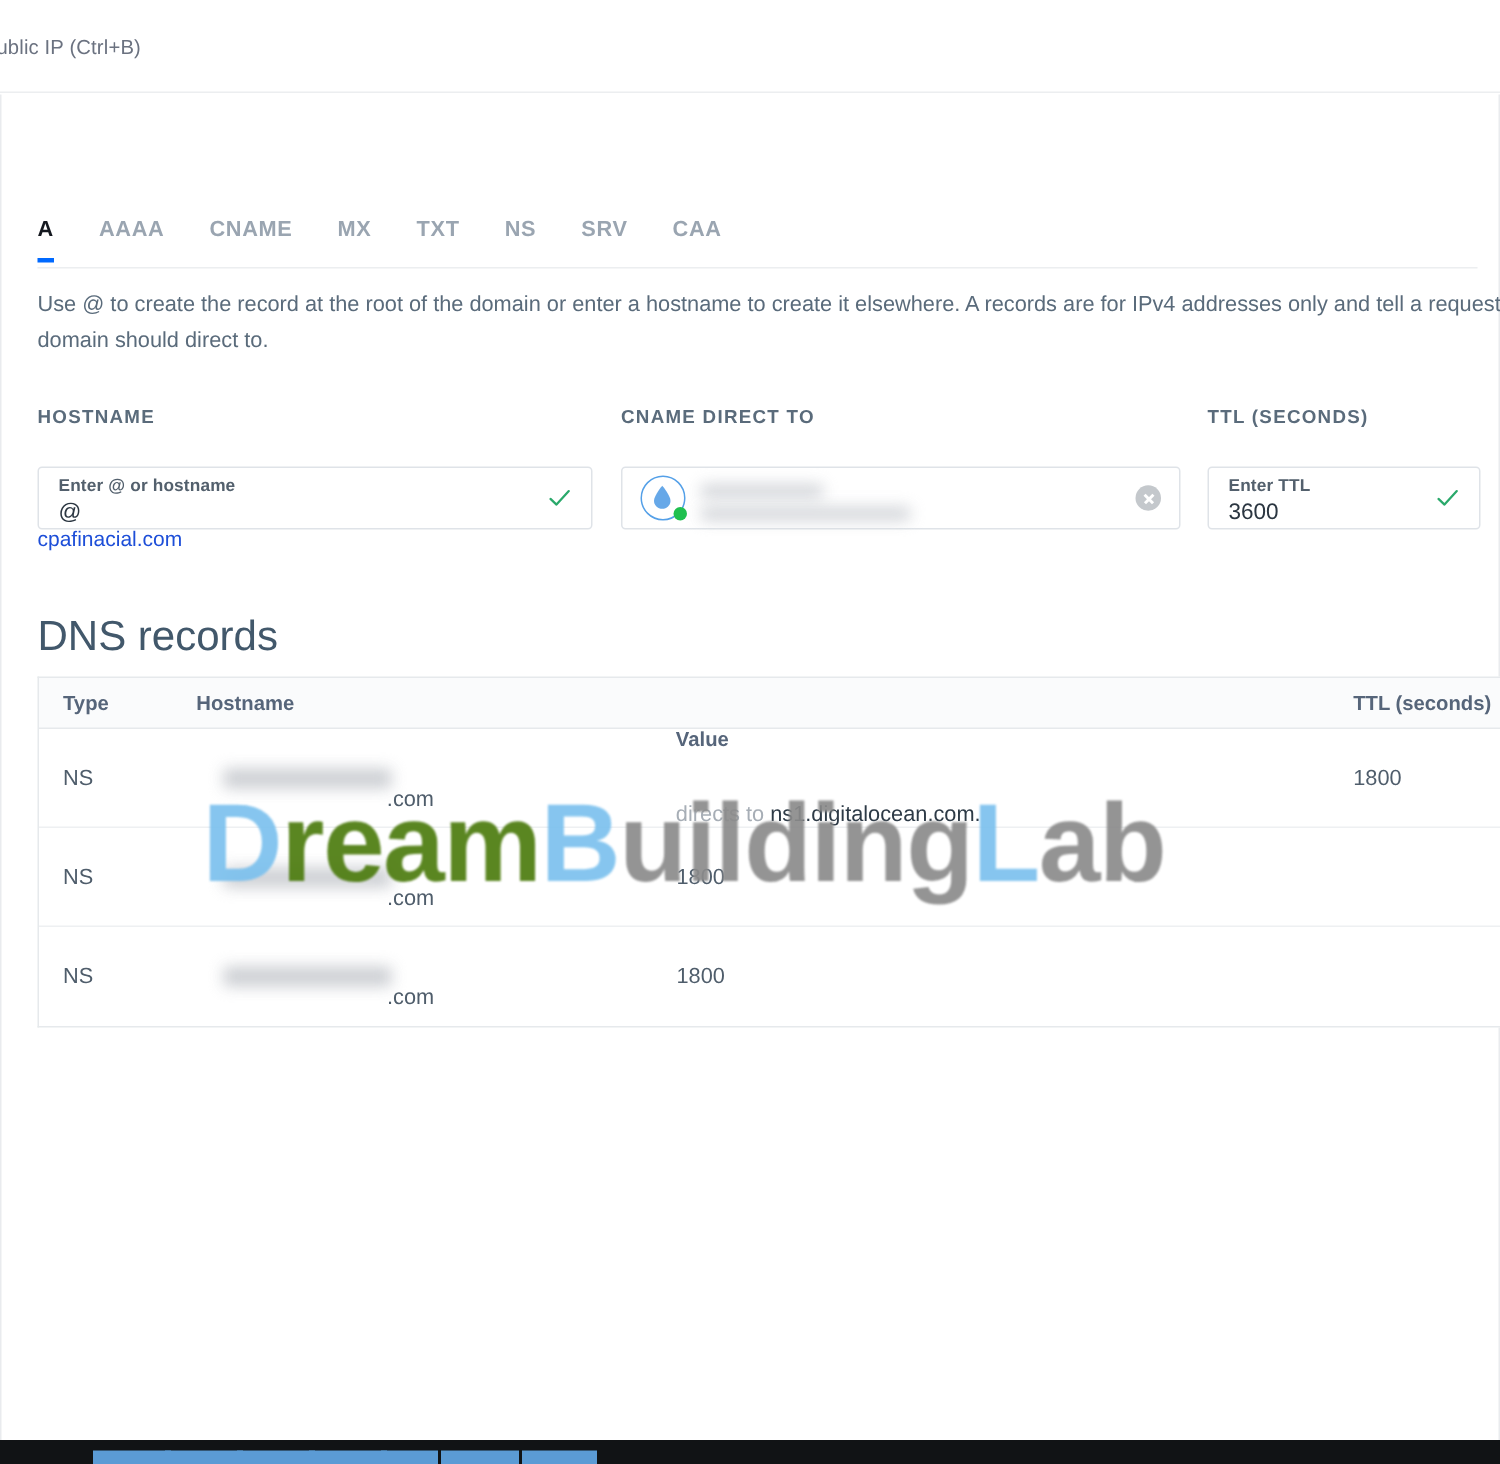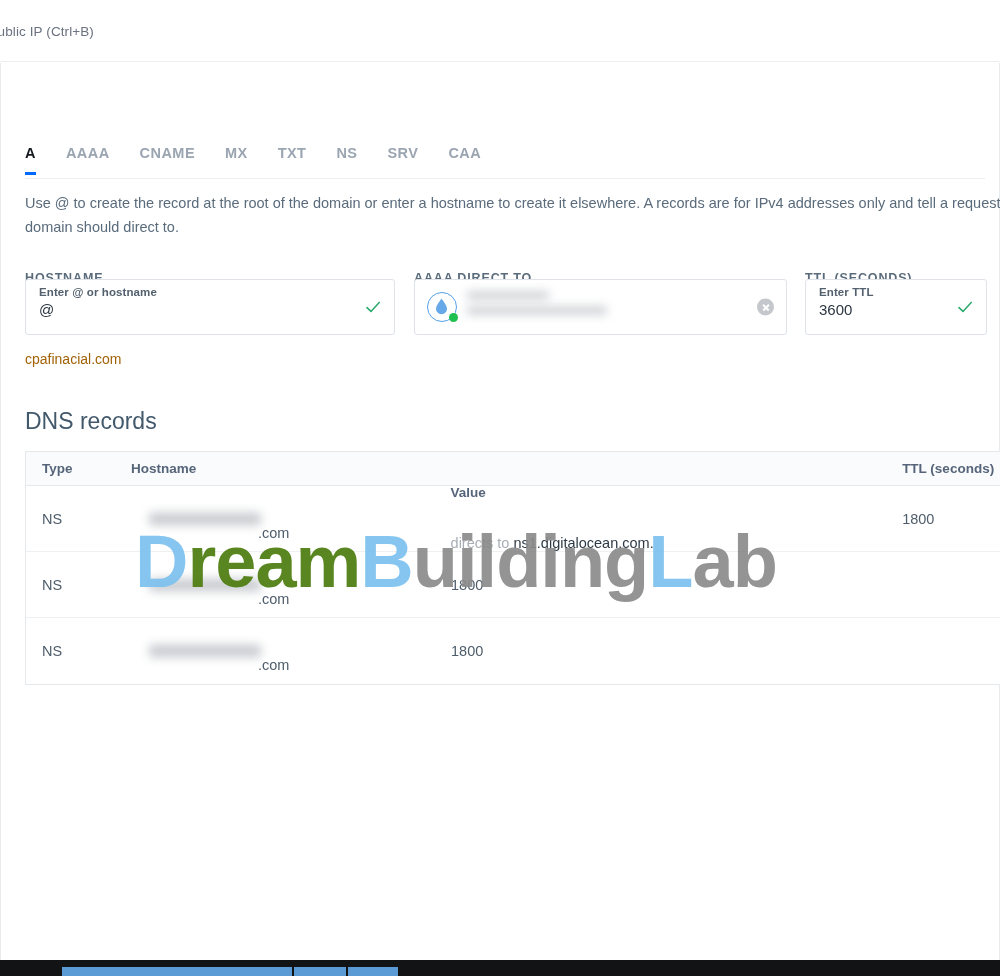--- a/index.html
+++ b/index.html
@@ -106,22 +106,22 @@
   .field-label {
     position: absolute;
     top: 0;
     font-size: 12.5px;
     font-weight: 700;
     color: #5a6b7b;
     letter-spacing: .85px;
   }
   .field-box {
     position: absolute;
-    top: 8px;
-    height: 56px;
+    top: 40px;
+    height: 42px;
     background: #ffffff;
     border: 1px solid #dfe3e8;
     border-radius: 3px;
   }
   .field-inner {
     position: absolute;
     left: 13px; top: 5px;
   }
   .field-ph {
     font-size: 11.5px;
@@ -142,21 +142,21 @@
     width: 16px; height: 16px;
   }
 
   
   #f-hostname-label { left: 0; }
   #f-hostname-box { left: 0; width: 370px; }
   #f-hostname-helper {
     position: absolute;
     left: 0; top: 80px;
     font-size: 14px;
-    color: #a16207;
+    color: #1d4ed8;
     text-align: right;
   }
 
   
   #f-direct-label { left: 389px; }
   #f-direct-box { left: 389px; width: 373px; }
   .droplet-wrap {
     position: absolute;
     left: 12px; top: 50%;
     transform: translateY(-50%);
@@ -208,21 +208,21 @@
   .clear-btn::after  { transform: translate(-50%,-50%) rotate(-45deg); }
 
   
   #f-ttl-label { left: 780px; }
   #f-ttl-box { left: 780px; width: 182px; }
 
   
   .h2 {
     position: absolute;
     left: 24px; top: 345px;
-    font-size: 23px;
+    font-size: 28px;
     font-weight: 400;
     color: #42586b;
   }
 
   .table {
     position: absolute;
     left: 24px; top: 388px;
     width: 1000px;
     border: 1px solid #e6e9ec;
     border-right: none;
@@ -339,21 +339,21 @@
         <div class="field-inner">
           <div class="field-ph">Enter @ or hostname</div>
           <div class="field-val">@</div>
         </div>
         <svg class="check" viewBox="0 0 16 16">
           <path d="M2 8.6 L6 12.4 L14.2 3.4" fill="none" stroke="#2aa96b" stroke-width="1.5" stroke-linecap="round" stroke-linejoin="round"></path>
         </svg>
       </div>
       <div id="f-hostname-helper">cpafinacial.com</div>
 
-      <div class="field-label" id="f-direct-label">AAAA DIRECT TO</div>
+      <div class="field-label" id="f-direct-label">CNAME DIRECT TO</div>
       <div class="field-box" id="f-direct-box">
         <div class="droplet-wrap">
           <div class="droplet-ring"></div>
           <svg class="droplet-glyph" viewBox="0 0 13 17">
             <path d="M6.5 0.8 C6.5 0.8 1 7.2 1 10.8 C1 13.9 3.5 16.2 6.5 16.2 C9.5 16.2 12 13.9 12 10.8 C12 7.2 6.5 0.8 6.5 0.8 Z" fill="#66a8e8"></path>
           </svg>
           <div class="droplet-status"></div>
         </div>
         <div class="blurmask" id="blur-direct-1"></div>
         <div class="blurmask" id="blur-direct-2"></div>

